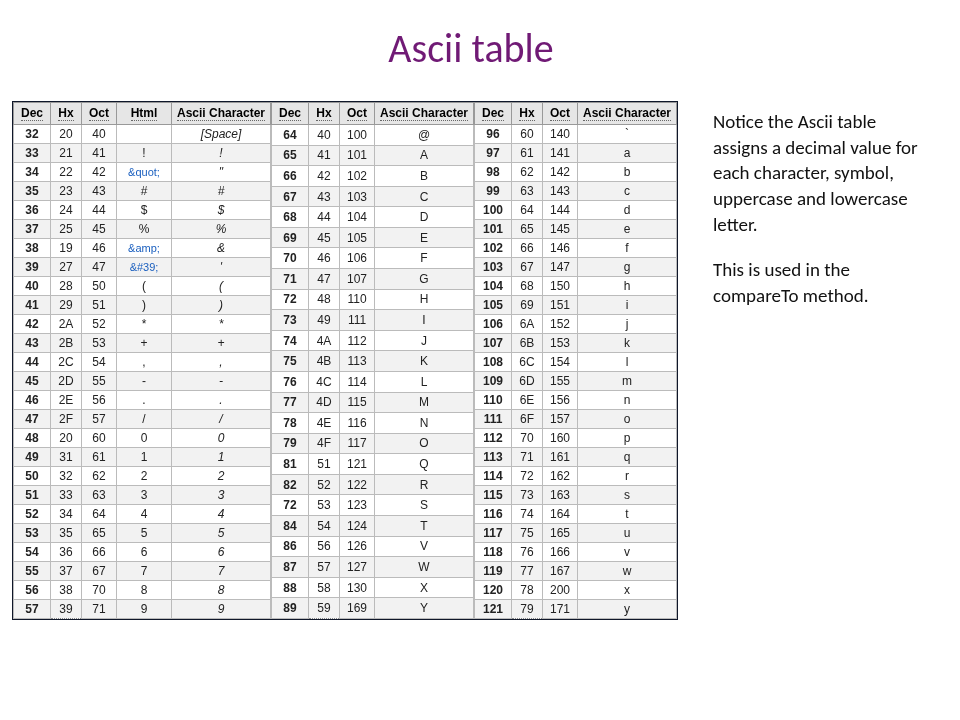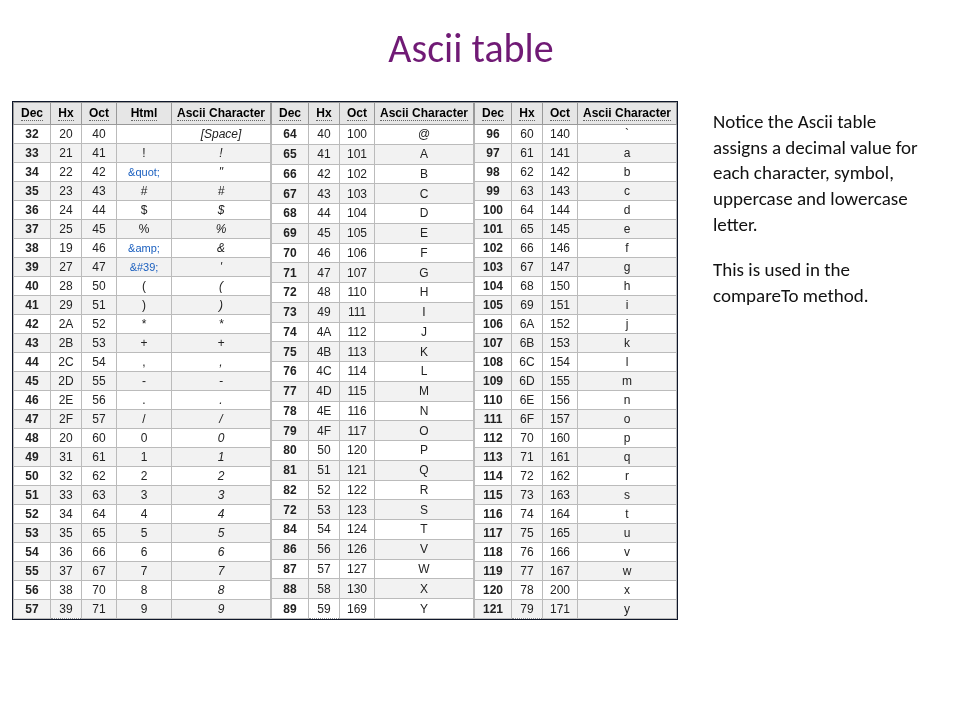--- a/index.html
+++ b/index.html
@@ -379,26 +379,20 @@
             <td class="oct">116</td>
             <td class="chr-narrow">N</td>
           </tr>
           <tr>
             <td class="dec">79</td>
             <td class="hx">4F</td>
             <td class="oct">117</td>
             <td class="chr-narrow">O</td>
           </tr>
           <tr>
-            <td class="dec">80</td>
-            <td class="hx">50</td>
-            <td class="oct">120</td>
-            <td class="chr-narrow">P</td>
-          </tr>
-          <tr>
             <td class="dec">81</td>
             <td class="hx">51</td>
             <td class="oct">121</td>
             <td class="chr-narrow">Q</td>
           </tr>
           <tr>
             <td class="dec">82</td>
             <td class="hx">52</td>
             <td class="oct">122</td>
             <td class="chr-narrow">R</td>

